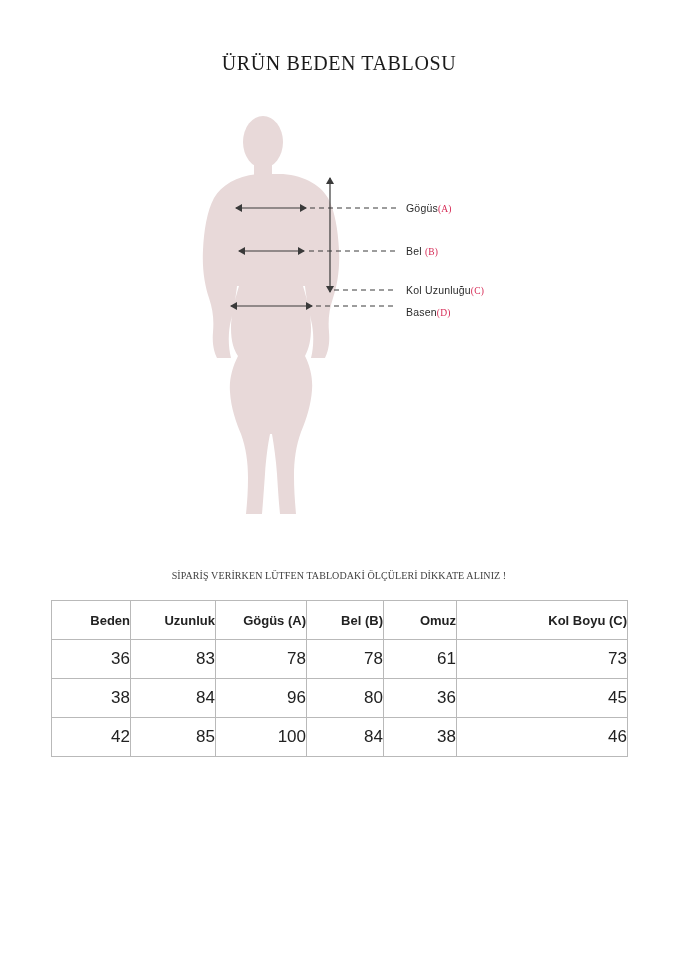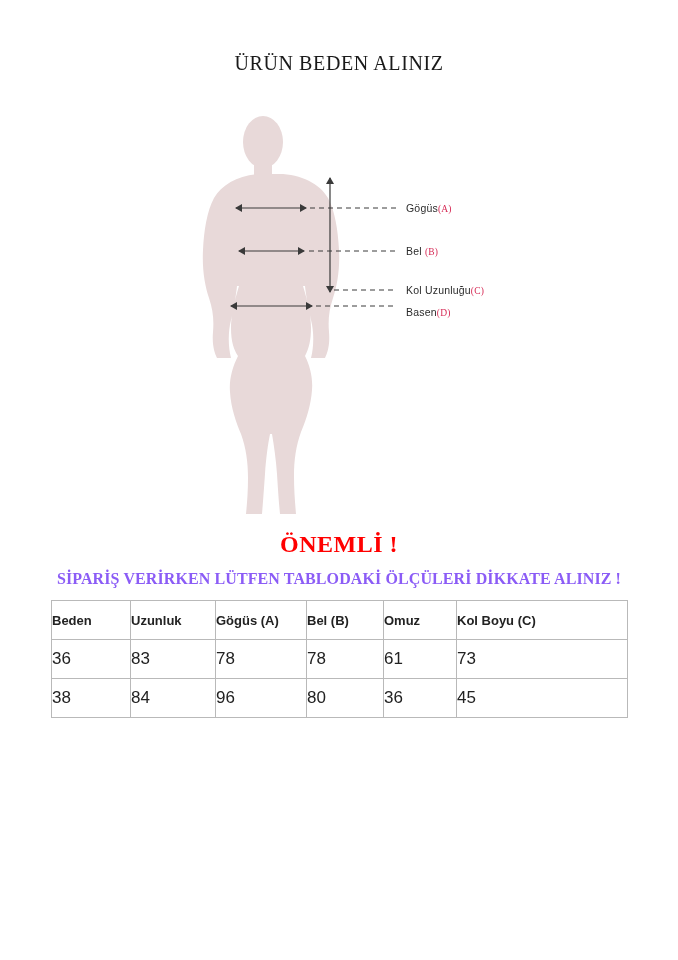--- a/index.html
+++ b/index.html
@@ -82,42 +82,42 @@
     color: #ff0000;
     letter-spacing: 0.5px;
   }
   .notice-sub {
     position: absolute;
     top: 570px;
     left: 0;
     width: 678px;
     text-align: center;
     font-family: "Liberation Serif", serif;
-    font-weight: bold;
-    font-size: 16px;
-    color: #8b5cf6;
+    font-weight: normal;
+    font-size: 10px;
+    color: #404040;
     letter-spacing: 0.1px;
   }
 
   
   .size-table-wrap {
     position: absolute;
     top: 600px;
     left: 51px;
     width: 576px;
   }
   table.size-table {
     border-collapse: collapse;
     width: 576px;
     table-layout: fixed;
   }
   table.size-table th,
   table.size-table td {
     border: 1px solid #b9b9b9;
-    text-align: left;
+    text-align: right;
     font-family: "Liberation Sans", sans-serif;
     color: #222;
     height: 38px;
     padding: 0;
   }
   table.size-table th {
     font-size: 13px;
     font-weight: bold;
   }
   table.size-table td {
@@ -129,21 +129,21 @@
   col.c2 { width: 91px; }
   col.c3 { width: 77px; }
   col.c4 { width: 73px; }
   col.c5 { width: 171px; }
 </style>
 </head>
 <body>
 
 <div class="page">
 
-  <div class="doc-title">ÜRÜN BEDEN ALINIZ</div>
+  <div class="doc-title">ÜRÜN BEDEN TABLOSU</div>
 
   <div class="figure-area">
 
     <svg class="figure-svg" width="678" height="420" viewBox="0 0 678 420">
 
       <g fill="#e8d9d9">
 
         <ellipse cx="263" cy="42" rx="20" ry="26"></ellipse>
 
         <rect x="254" y="62" width="18" height="16"></rect>
@@ -229,21 +229,20 @@
     <div class="measure-label lbl-kol">
       <span>Kol Uzunluğu</span><span class="code">(C)</span>
     </div>
 
     <div class="measure-label lbl-basen">
       <span>Basen</span><span class="code">(D)</span>
     </div>
 
   </div>
 
-  <div class="notice-main">ÖNEMLİ !</div>
   <div class="notice-sub">SİPARİŞ VERİRKEN LÜTFEN TABLODAKİ ÖLÇÜLERİ DİKKATE ALINIZ !</div>
 
   <div class="size-table-wrap">
     <table class="size-table">
       <colgroup>
         <col class="c0">
           <col class="c1">
           <col class="c2">
           <col class="c3">
           <col class="c4">
@@ -269,17 +268,25 @@
           <td>73</td>
         </tr>
         <tr>
           <td>38</td>
           <td>84</td>
           <td>96</td>
           <td>80</td>
           <td>36</td>
           <td>45</td>
         </tr>
+        <tr>
+          <td>42</td>
+          <td>85</td>
+          <td>100</td>
+          <td>84</td>
+          <td>38</td>
+          <td>46</td>
+        </tr>
       </tbody>
     </table>
   </div>
 
 </div>
 
 </body></html>

